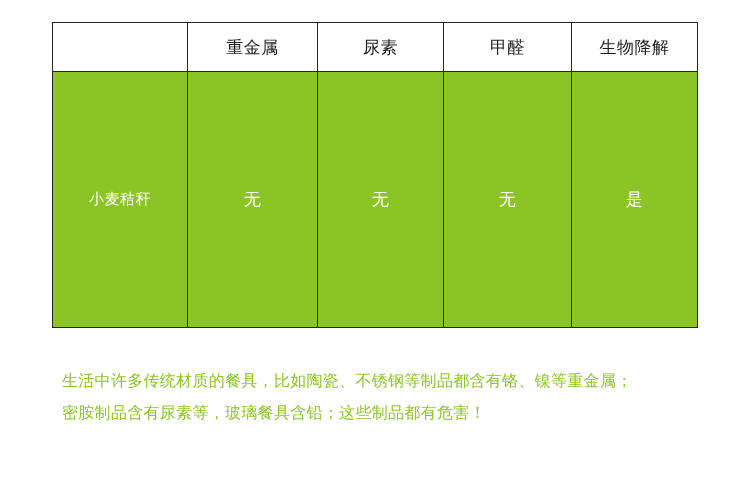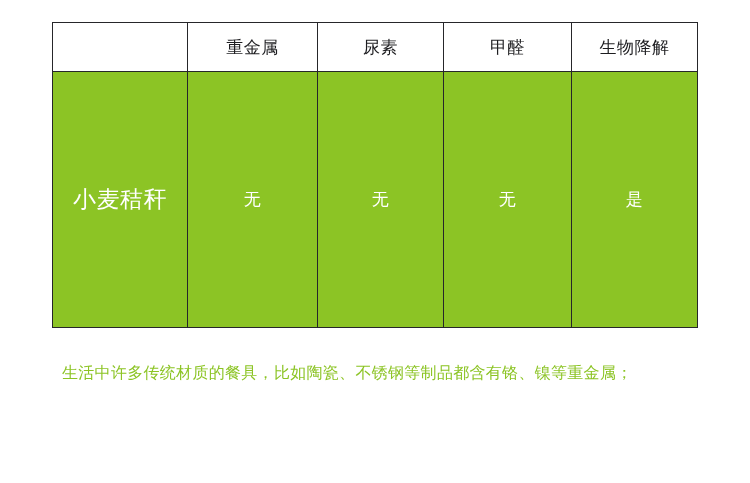--- a/index.html
+++ b/index.html
@@ -65,34 +65,34 @@
 
   
   tr.highlight-row td {
     background: var(--accent, #8cc425);
     color: #ffffff;
     font-size: 17px;
     border-color: #26262a;
   }
 
   tr.highlight-row td.row-label {
-    font-size: 23px;
+    font-size: 15px;
     color: #ffffff;
   }
 
   td.row-label {
     font-size: 17px;
     color: #1d1d20;
   }
 
   
   .caption {
     position: absolute;
     left: 62px;
-    top: 357px;
+    top: 365px;
     width: 660px;
   }
 
   .caption p {
     color: var(--accent, #8cc425);
     font-size: 16px;
     line-height: 32px;
     letter-spacing: 0.3px;
     white-space: nowrap;
   }
@@ -132,15 +132,16 @@
 
 
 
 
       </tbody>
     </table>
   </div>
 
   <div class="caption">
     <p>生活中许多传统材质的餐具，比如陶瓷、不锈钢等制品都含有铬、镍等重金属；</p>
+    <p>密胺制品含有尿素等，玻璃餐具含铅；这些制品都有危害！</p>
   </div>
 
 </div>
 
 </body></html>

